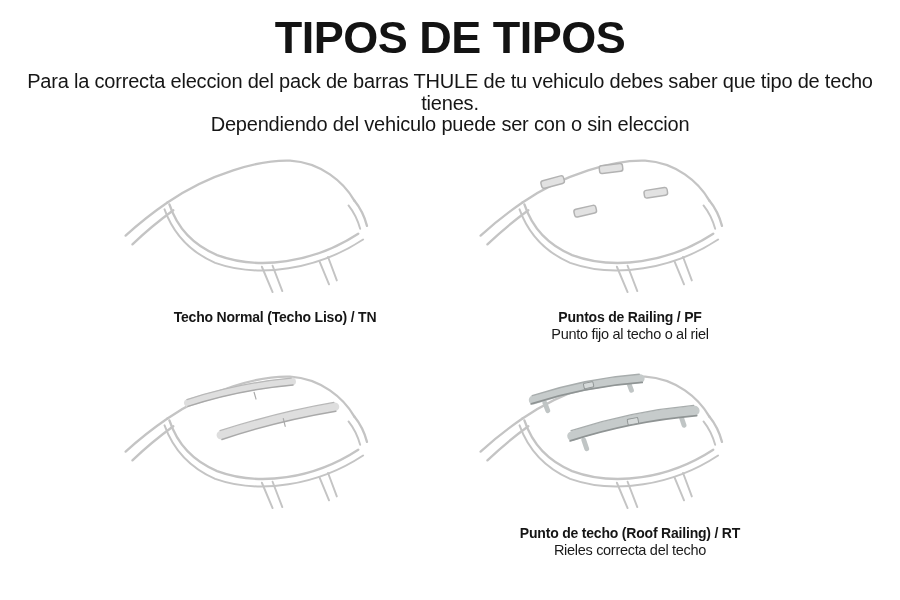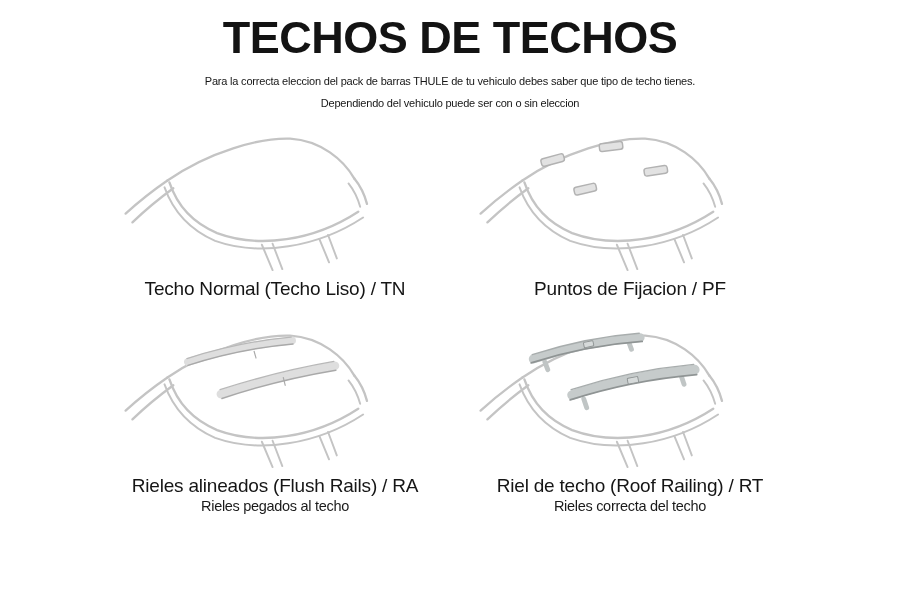--- a/index.html
+++ b/index.html
@@ -27,21 +27,21 @@
     font-weight: bold;
     letter-spacing: -0.5px;
     color: #131313;
   }
   .intro {
     margin-top: 7px;
     text-align: center;
   }
   .intro p {
     margin: 0;
-    font-size: 11px;
+    font-size: 20px;
     line-height: 21.5px;
     color: #161616;
     letter-spacing: -0.2px;
   }
   .grid {
     margin-top: 12px;
     display: grid;
     grid-template-columns: 450px 450px;
     row-gap: 22px;
   }
@@ -52,23 +52,23 @@
     align-items: center;
   }
   .cell.col-left  { transform: translateX(50px); }
   .cell.col-right { transform: translateX(-45px); }
   .car {
     display: block;
     width: 335px;
     height: 146px;
   }
   .caption-label {
-    margin-top: 6px;
-    font-size: 19px;
-    font-weight: normal;
+    margin-top: 15px;
+    font-size: 14px;
+    font-weight: bold;
     letter-spacing: -0.2px;
     color: #151515;
     text-align: center;
   }
   .caption-sub {
     font-size: 14.5px;
     font-weight: normal;
     letter-spacing: -0.3px;
     color: #1a1a1a;
     text-align: center;
@@ -99,21 +99,21 @@
       <path d="M157,121 L 167,147" stroke-width="2"></path>
 
       <path d="M205,116 L 215,140" stroke-width="2"></path>
       <path d="M214,112 L 223,136" stroke-width="2"></path>
     </g>
   </defs>
 </svg>
 
 <div class="page">
 
-  <h1 class="page-title">TECHOS DE TECHOS</h1>
+  <h1 class="page-title">TIPOS DE TIPOS</h1>
 
   <div class="intro">
     <p>Para la correcta eleccion del pack de barras THULE de tu vehiculo debes saber que tipo de techo tienes.</p>
     <p>Dependiendo del vehiculo puede ser con o sin eleccion</p>
   </div>
 
   <div class="grid">
 
     <figure class="cell col-left">
       <svg class="car" viewBox="0 0 320 150">
@@ -129,42 +129,39 @@
       <svg class="car" viewBox="0 0 320 150">
         <use href="#roof-base"></use>
         <g fill="#e2e2e2" stroke="#b2b2b2" stroke-width="1.5">
           <rect x="68" y="31" width="24" height="8" rx="2.5" transform="rotate(-15 80 35)"></rect>
           <rect x="128" y="17" width="24" height="8" rx="2.5" transform="rotate(-7 140 21)"></rect>
           <rect x="102" y="61" width="23" height="8" rx="2.5" transform="rotate(-13 113 65)"></rect>
           <rect x="174" y="42" width="24" height="8" rx="2.5" transform="rotate(-9 186 46)"></rect>
         </g>
       </svg>
       <figcaption>
-        <div class="caption-label">Puntos de Fijacion / PF</div>
+        <div class="caption-label">Puntos de Railing / PF</div>
+        <div class="caption-sub">Punto fijo al techo o al riel</div>
       </figcaption>
     </figure>
 
     <figure class="cell col-left">
       <svg class="car" viewBox="0 0 320 150">
         <use href="#roof-base"></use>
         <g fill="none" stroke-linecap="round">
           <path d="M70,40 Q122,23 177,18" stroke="#dedede" stroke-width="8"></path>
           <path d="M69,36.5 Q122,19.5 176,14.5" stroke="#b8b8b8" stroke-width="1.3"></path>
           <path d="M70,43.5 Q122,26.5 178,21.5" stroke="#a9a9a9" stroke-width="1.5"></path>
           <path d="M104,73 Q162,54 221,44" stroke="#dedede" stroke-width="9"></path>
           <path d="M103,68.5 Q162,49.5 220,39.5" stroke="#b8b8b8" stroke-width="1.3"></path>
           <path d="M105,77.5 Q162,58.5 222,48.5" stroke="#a9a9a9" stroke-width="1.5"></path>
           <path d="M138,29 l2,7" stroke="#aaaaaa" stroke-width="1.2"></path>
           <path d="M168,56 l2,8" stroke="#aaaaaa" stroke-width="1.2"></path>
         </g>
       </svg>
-      <figcaption>
-        <div class="caption-label">Rieles alineados (Flush Rails) / RA</div>
-        <div class="caption-sub">Rieles pegados al techo</div>
-      </figcaption>
     </figure>
 
     <figure class="cell col-right">
       <svg class="car" viewBox="0 0 320 150">
         <use href="#roof-base"></use>
         <g fill="none" stroke-linecap="round">
 
           <path d="M72,40 l3,8" stroke="#c0c5c5" stroke-width="5"></path>
           <path d="M158,19 l3,8" stroke="#c0c5c5" stroke-width="5"></path>
           <path d="M60,37 Q115,19 170,15" stroke="#c6cbcb" stroke-width="9"></path>
@@ -174,19 +171,19 @@
 
           <path d="M112,78 l3,9" stroke="#c0c5c5" stroke-width="5"></path>
           <path d="M212,54 l3,9" stroke="#c0c5c5" stroke-width="5"></path>
           <path d="M100,74 Q160,54 226,48" stroke="#c6cbcb" stroke-width="10"></path>
           <path d="M99,68.5 Q160,48.5 225,42.5" stroke="#a8adad" stroke-width="1.4"></path>
           <path d="M98,79 Q160,59 228,53" stroke="#8f9494" stroke-width="1.8"></path>
           <rect x="157" y="56" width="11" height="6" rx="1" transform="rotate(-11 162 59)" fill="#d6dada" stroke="#909595" stroke-width="1"></rect>
         </g>
       </svg>
       <figcaption>
-        <div class="caption-label">Riel de techo (Roof Railing) / RT</div>
+        <div class="caption-label">Punto de techo (Roof Railing) / RT</div>
         <div class="caption-sub">Rieles correcta del techo</div>
       </figcaption>
     </figure>
 
   </div>
 </div>
 
 </body></html>

